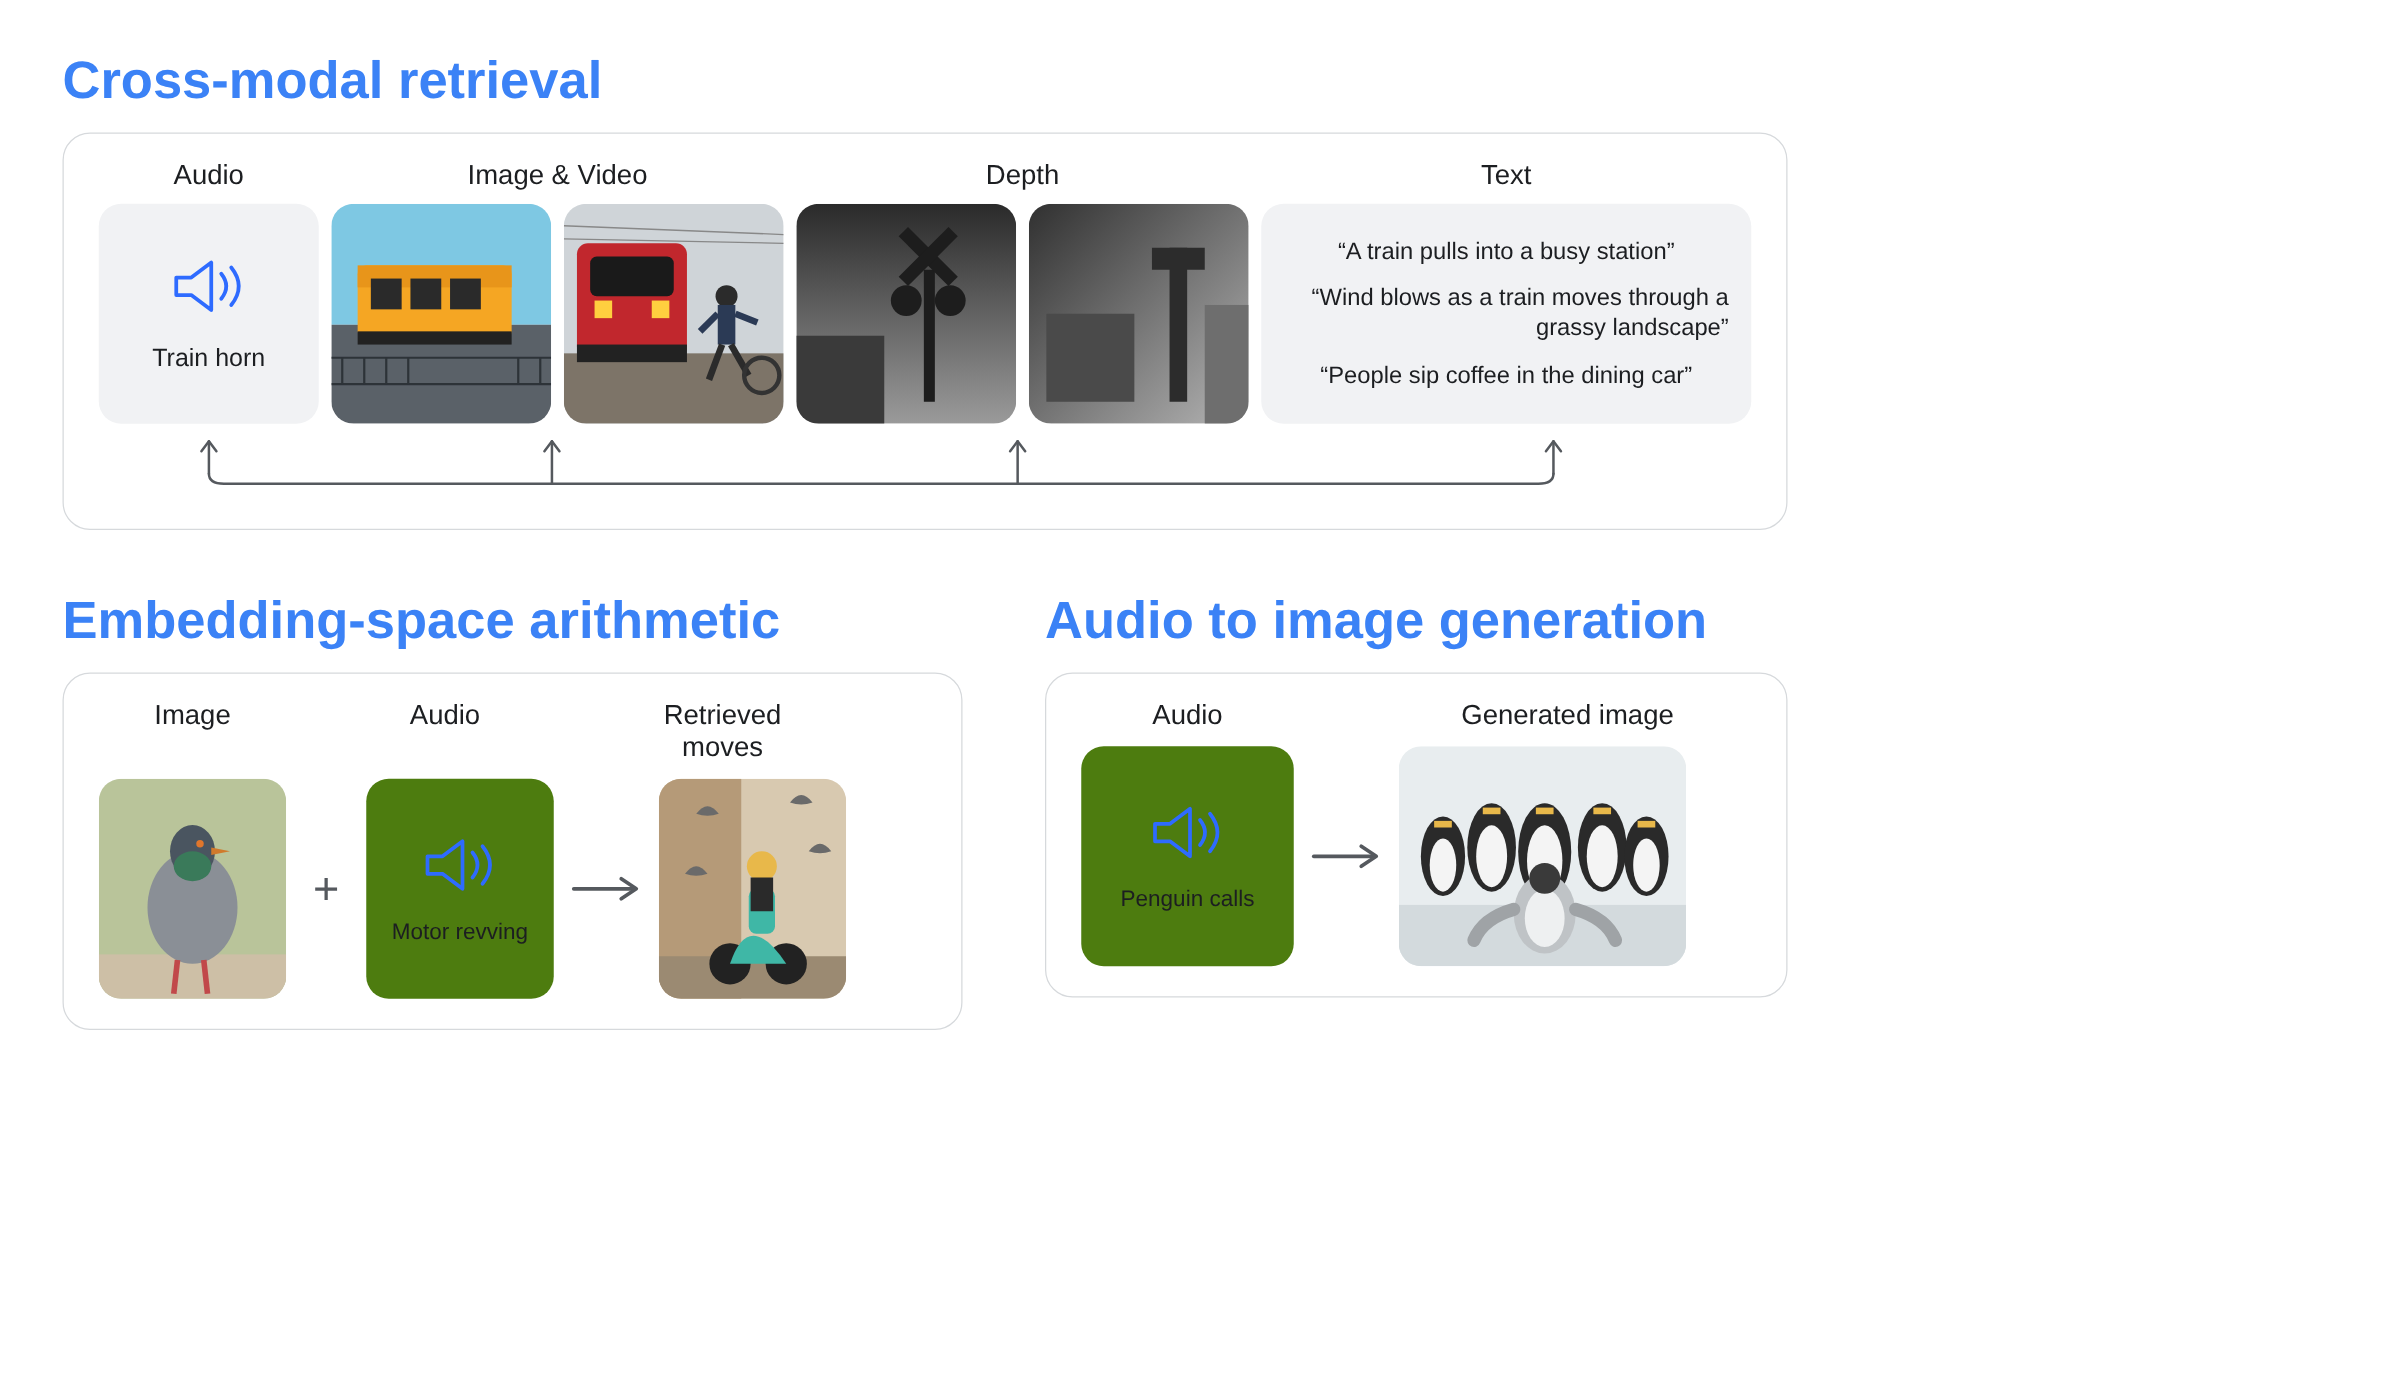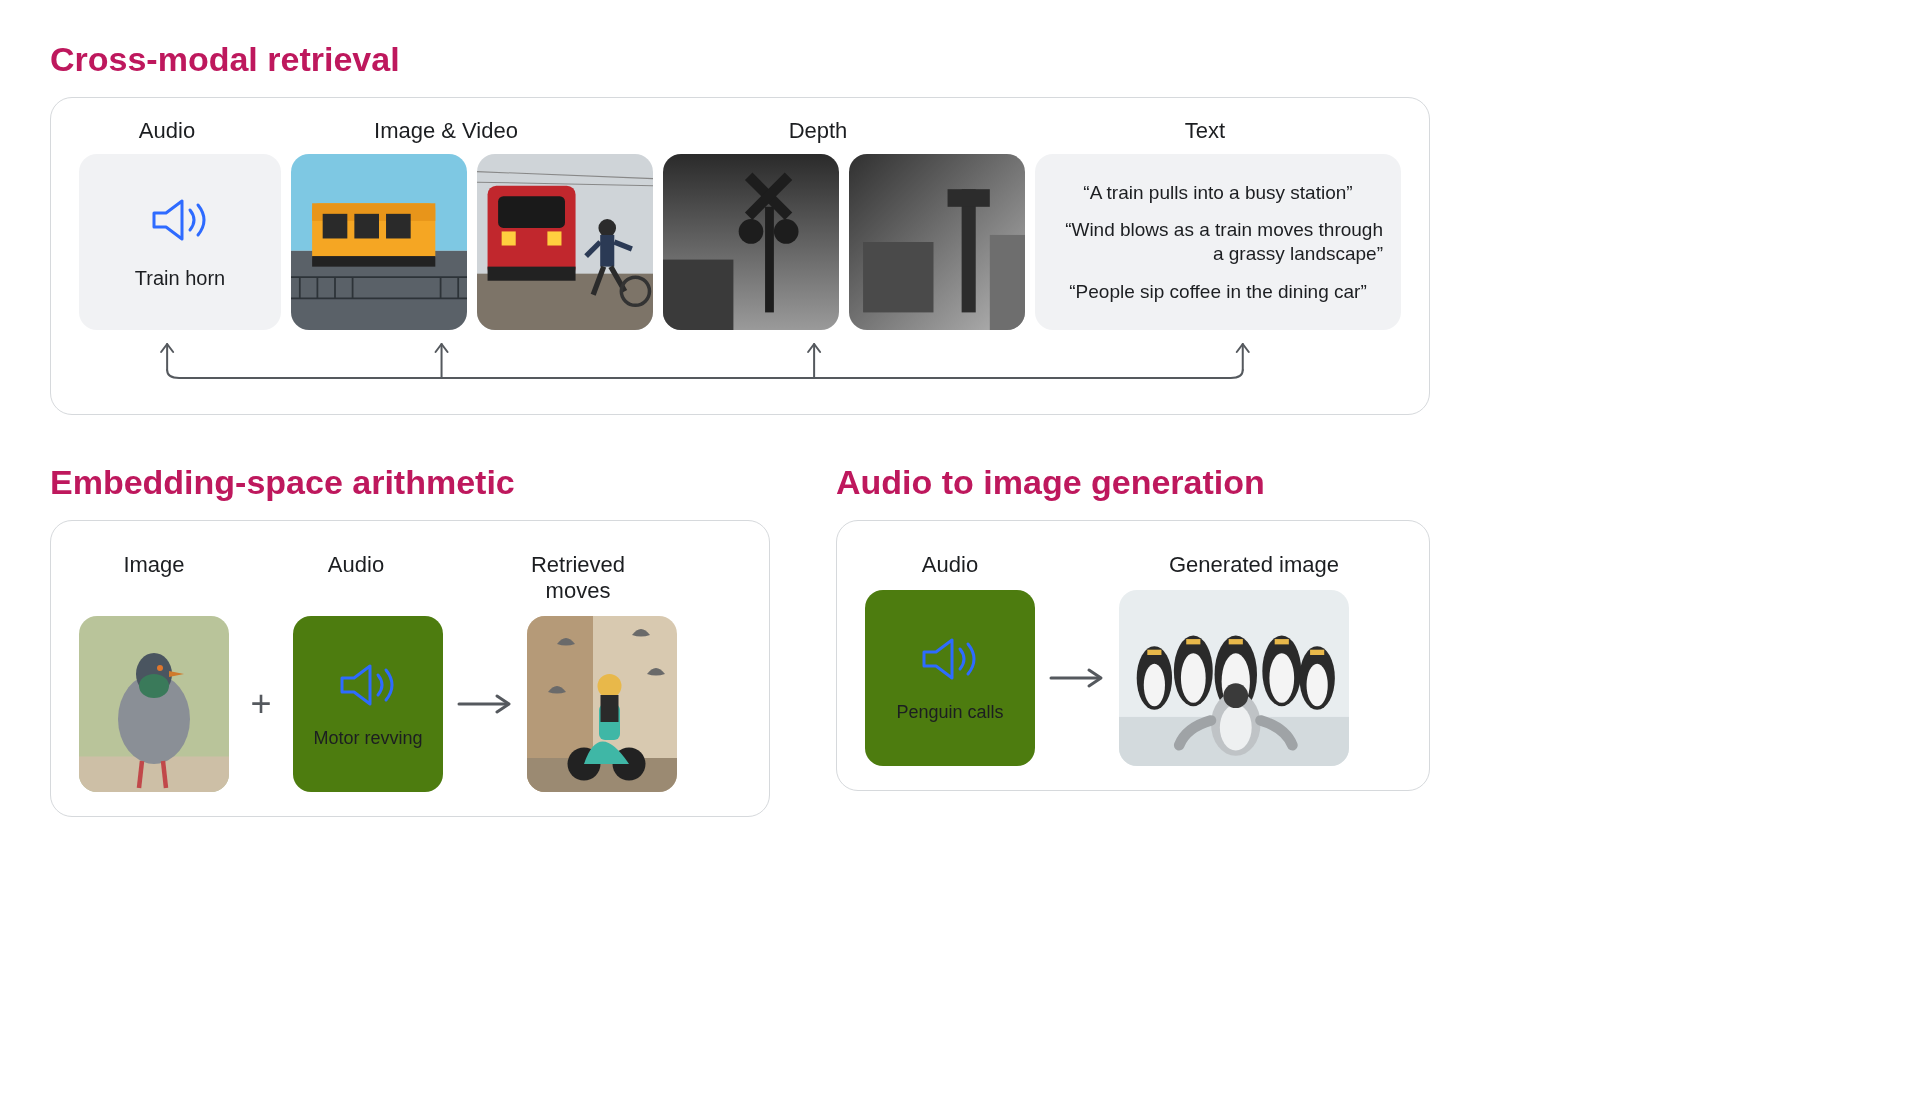--- a/index.html
+++ b/index.html
@@ -4,41 +4,41 @@
 <style>
   * { box-sizing: border-box; margin: 0; padding: 0; }
   body {
     font-family: -apple-system, BlinkMacSystemFont, "Segoe UI", Helvetica, Arial, sans-serif;
     background: #ffffff;
     color: #1c1e21;
     width: 1480px;
     padding: 40px 50px;
   }
   .section-title {
-    font-size: 34px;
+    font-size: 42px;
     font-weight: 600;
     margin-bottom: 18px;
-    color: #be185d;
+    color: #3b82f6;
   }
   .panel {
     border: 1.5px solid #d6d9dc;
     border-radius: 22px;
     padding: 20px 28px 24px 28px;
     position: relative;
   }
   
   .row-headers {
     display: flex;
     gap: 10px;
     margin-bottom: 10px;
   }
   .hdr { text-align: center; font-size: 22px; font-weight: 500; color: #1c1e21; }
   .row-items { display: flex; gap: 10px; align-items: stretch; }
   .audio-tile {
-    width: 202px; height: 176px;
+    width: 176px; height: 176px;
     background: #f1f2f4;
     border-radius: 18px;
     display: flex; flex-direction: column;
     align-items: center; justify-content: center;
     gap: 22px;
   }
   .audio-label { font-size: 20px; color: #1c1e21; }
   .img-tile {
     width: 176px; height: 176px;
     border-radius: 18px;
@@ -69,21 +69,21 @@
     width: 100%;
   }
   
   .speaker-icon { width: 64px; height: 50px; }
   .speaker-icon path, .speaker-icon line { stroke:#2e6bff; fill:none; stroke-width:3; stroke-linecap:round; stroke-linejoin:round; }
   
   .scene { width:100%; height:100%; display:block; }
   
   .bottom-row { display:flex; gap: 66px; margin-top: 48px; }
   .col { flex:1; }
-  .bottom-headers { display:flex; margin-bottom:12px;margin-top:11px; }
+  .bottom-headers { display:flex; margin-bottom:12px; }
   .bh { text-align:center; font-size:22px; font-weight:500; }
   .bottom-items { display:flex; align-items:center; gap:12px; }
   .op { font-size:36px; color:#55595e; width:40px; text-align:center; }
   .arrow-glyph { width:60px; display:flex; justify-content:center; }
   .arrow-glyph svg line, .arrow-glyph svg polyline { stroke:#55595e; stroke-width:3; fill:none; stroke-linecap:round; stroke-linejoin:round; }
   .small-audio {
     width:150px; height:176px;
     background:#4d7c0f; border-radius:18px;
     display:flex; flex-direction:column; align-items:center; justify-content:center; gap:18px;
   }

